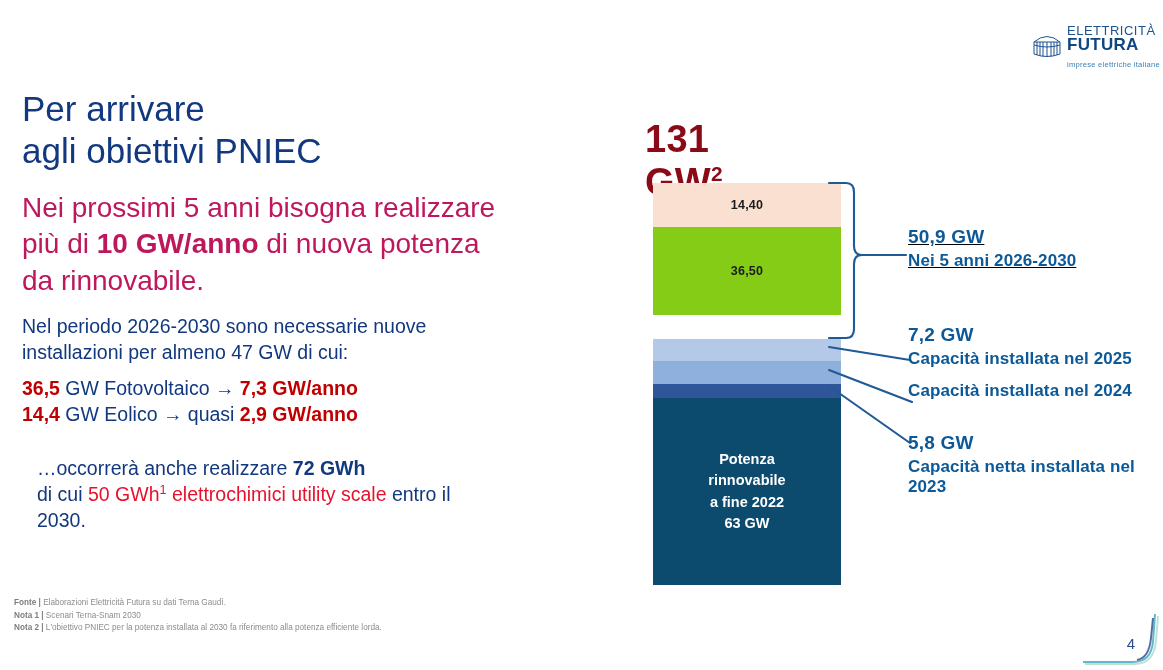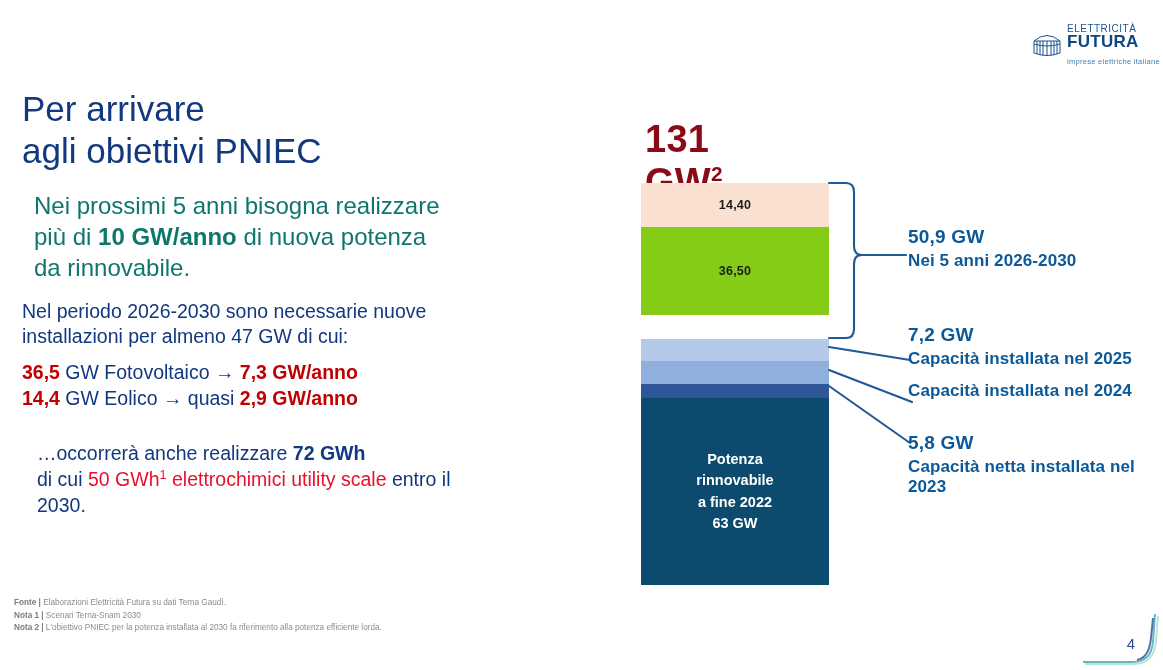--- a/index.html
+++ b/index.html
@@ -9,32 +9,32 @@
     font-family:"Liberation Sans", sans-serif;
     overflow:hidden;
     position:relative;
   }
   .slide{position:absolute;inset:0;}
 
   
   .logo{position:absolute;left:1032px;top:24px;display:flex;align-items:center;gap:5px;}
   .logo-mark{width:30px;height:26px;flex:0 0 auto;}
   .logo-text{line-height:1;}
-  .logo-l1{font-size:10px;letter-spacing:.5px;color:#1c5390;font-weight:400;}
+  .logo-l1{font-size:13px;letter-spacing:.5px;color:#1c5390;font-weight:400;}
   .logo-l2{font-size:17px;letter-spacing:.3px;color:#10467f;font-weight:700;margin-top:-1px;}
   .logo-l3{font-size:7.6px;letter-spacing:.25px;color:#3f7fb5;margin-top:8px;}
 
   
   .left{position:absolute;left:22px;top:88px;width:580px;}
   h1.title{
     margin:0;font-weight:400;font-size:35px;line-height:1.20;
     color:#12387f;letter-spacing:0px;
   }
   .p-lead{
-    margin:18px 0 0 12px;font-size:24px;line-height:1.30;color:#0f766e;font-weight:400;
+    margin:18px 0 0 0;font-size:28px;line-height:1.30;color:#be185d;font-weight:400;
   }
   .p-lead b{font-weight:700;}
   .p-mid{
     margin:15px 0 0 0;font-size:19.5px;line-height:1.30;color:#12387f;font-weight:400;
   }
   .p-red{
     margin:10px 0 0 0;font-size:19.5px;line-height:1.34;color:#12387f;font-weight:400;
   }
   .p-red .rb{color:#c00000;font-weight:700;}
   .p-red .arrow{color:#12387f;}
@@ -60,21 +60,21 @@
   .swoosh{position:absolute;right:0px;bottom:0px;width:92px;height:62px;}
 
   
   .chart{position:absolute;left:641px;top:110px;}
   .chart-total{
     position:absolute;left:4px;top:8px;
     font-size:38px;font-weight:700;color:#8a0b17;letter-spacing:.3px;
   }
   .chart-total sup{font-size:.55em;font-weight:700;vertical-align:super;}
 
-  .bar{position:absolute;left:0px;top:73px;width:188px;height:402px;}
+  .bar{position:absolute;left:12px;top:73px;width:188px;height:402px;}
   .seg{position:absolute;left:0;width:100%;display:flex;align-items:center;justify-content:center;}
   .seg-lbl{font-size:12.5px;font-weight:700;color:#1c1c1c;letter-spacing:.2px;}
   .seg-base-lbl{
     font-size:14.5px;font-weight:700;color:#ffffff;text-align:center;line-height:1.45;
   }
 
   
   .connectors{position:absolute;left:820px;top:170px;width:120px;height:330px;}
 
   
@@ -173,21 +173,21 @@
       <path d="M9 168 H26 Q34 168 34 159 V94 Q34 85 42 85"></path>
       <path d="M42 85 H86"></path>
 
       <path d="M9 177 L90 190"></path>
       <path d="M9 200 L92 232"></path>
       <path d="M9 216 L90 273"></path>
     </g>
   </svg>
 
   <div class="annots">
-    <div class="annot" style="top:56px;">
+    <div class="annot" style="top:56px;text-decoration:underline;">
       <div class="val">50,9 GW</div>
       <div class="desc">Nei 5 anni 2026-2030</div>
     </div>
     <div class="annot" style="top:154px;">
       <div class="val">7,2 GW</div>
       <div class="desc">Capacità installata nel 2025</div>
     </div>
     <div class="annot" style="top:208px;">
       <div class="desc">Capacità installata nel 2024</div>
     </div>

